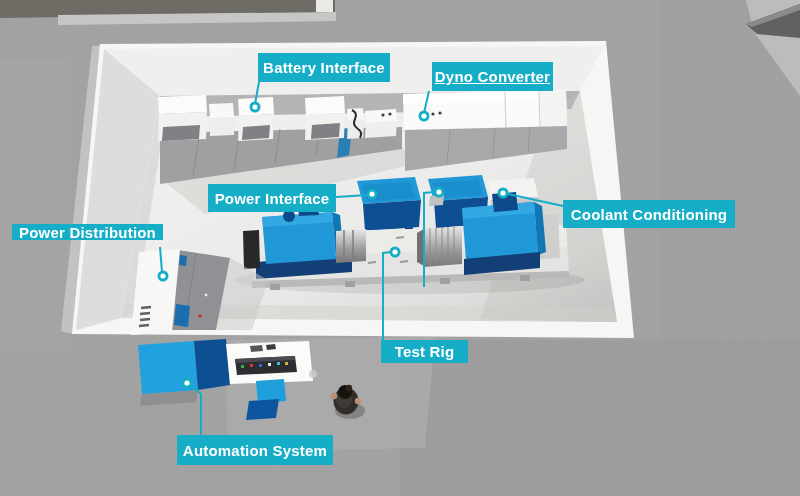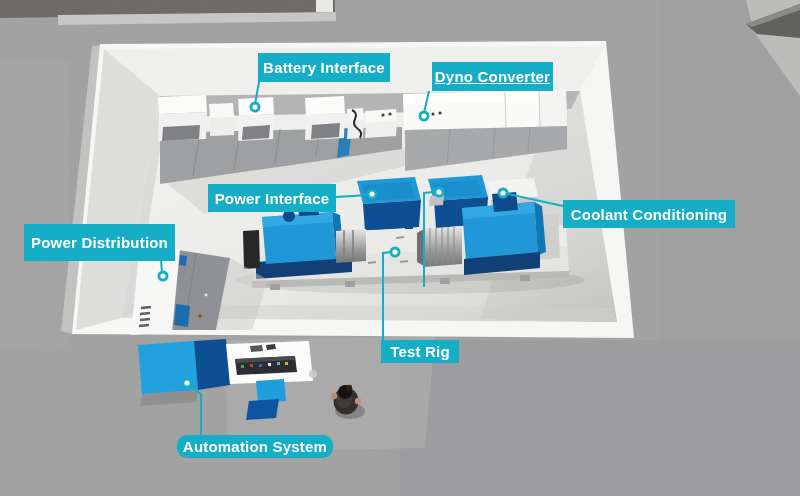--- a/index.html
+++ b/index.html
@@ -293,16 +293,16 @@
           <circle cx="187" cy="383" r="5.5" fill="#16adc7"></circle>
           <circle cx="187" cy="383" r="2.6" fill="#ffffff"></circle>
         </g>
   </g>
 </svg>
 
   <div class="callout" style="left:258px;top:53px;width:132px;height:29px;">Battery Interface</div>
   <div class="callout" style="left:432px;top:62px;width:121px;height:29px;text-decoration:underline;">Dyno Converter</div>
   <div class="callout" style="left:208px;top:184px;width:128px;height:28px;">Power Interface</div>
   <div class="callout" style="left:563px;top:200px;width:172px;height:28px;">Coolant Conditioning</div>
-  <div class="callout" style="left:24px;top:224px;width:151px;height:37px;">Power Distribution</div>
-  <div class="callout" style="left:381px;top:340px;width:78px;height:23px;">Test Rig</div>
-  <div class="callout" style="left:177px;top:435px;width:156px;height:23px;border-radius:10px;">Automation System</div>
+  <div class="callout" style="left:12px;top:224px;width:151px;height:16px;">Power Distribution</div>
+  <div class="callout" style="left:381px;top:340px;width:87px;height:23px;">Test Rig</div>
+  <div class="callout" style="left:177px;top:435px;width:156px;height:30px;">Automation System</div>
 </div>
 
 </body></html>

